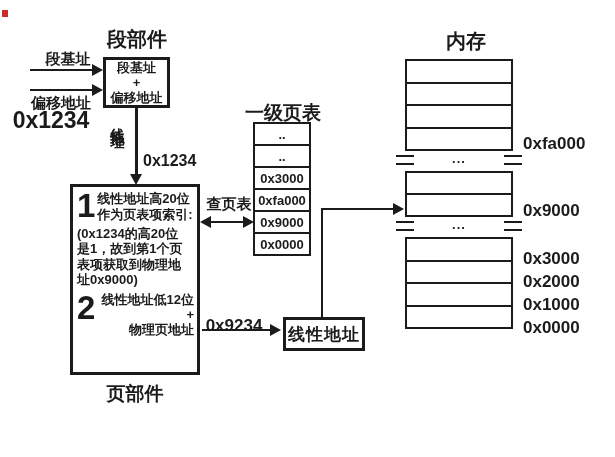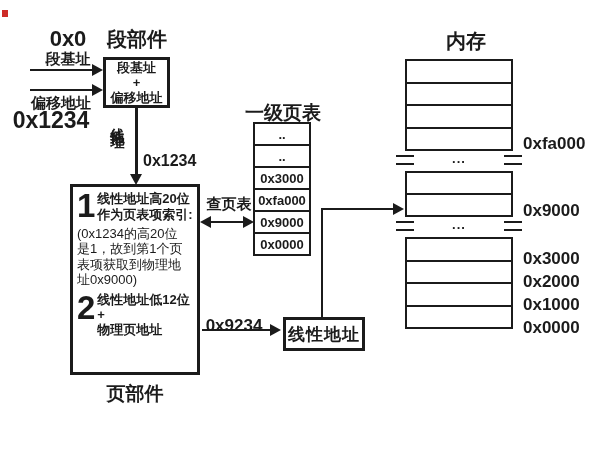--- a/index.html
+++ b/index.html
@@ -29,22 +29,22 @@
           border-left:6.5px solid transparent;border-right:6.5px solid transparent;}
   
   .seg-box{position:absolute;left:103px;top:57px;width:67px;height:51px;border:3px solid var(--ink);
            box-sizing:border-box;display:flex;align-items:center;justify-content:center;
            font-size:13px;font-weight:bold;line-height:1.18;text-align:center;white-space:pre-line;}
   .page-unit-box{position:absolute;left:70px;top:184px;width:130px;height:191px;border:3px solid var(--ink);
            box-sizing:border-box;padding:3px 3px 0 4px;}
   .step-row{display:flex;align-items:flex-start;}
   .big-num{font-size:33px;font-weight:bold;line-height:0.95;margin-right:2px;}
   .step-text{font-size:13px;font-weight:bold;line-height:1.25;white-space:pre-line;padding-top:1px;}
-  .step2 .step-text{flex:1;text-align:left;line-height:1.15;}
-  .step-note{font-size:13px;font-weight:normal;line-height:1.2;white-space:pre-line;margin-top:2px;}
+  .step2 .step-text{flex:1;text-align:right;line-height:1.15;}
+  .step-note{font-size:13px;font-weight:bold;line-height:1.2;white-space:pre-line;margin-top:2px;}
   .vertical-label{position:absolute;left:109px;top:117px;height:70px;font-size:14px;font-weight:bold;
            writing-mode:vertical-rl;text-orientation:upright;letter-spacing:2px;}
   
   .pt{position:absolute;left:253px;top:122px;width:58px;border:2px solid var(--ink);box-sizing:border-box;background:#fff;}
   .pt-row{height:20px;border-bottom:2px solid var(--ink);display:flex;align-items:center;justify-content:center;
           font-size:13px;font-weight:bold;}
   .pt-row:last-child{border-bottom:none;}
   
   .bus-box{position:absolute;left:283px;top:317px;width:82px;height:34px;border:3.5px solid var(--ink);
            box-sizing:border-box;display:flex;align-items:center;justify-content:center;
@@ -62,21 +62,20 @@
   .caption{position:absolute;left:33px;top:410px;width:560px;font-size:17px;color:var(--caption);}
   .red-marker{position:absolute;left:2px;top:10px;width:6px;height:7px;background:var(--marker-red);}
 </style>
 </head>
 <body>
 
 <div id="canvas">
 
   <div class="red-marker"></div>
 
-  <div class="abs b ctr" style="left:42px;top:26px;width:52px;font-size:22px;">0x0</div>
   <div class="abs b ctr" style="left:40px;top:50px;width:56px;font-size:15px;">段基址</div>
   <div class="hline" style="left:30px;top:69px;width:64px;"></div>
   <div class="head-r" style="left:92px;top:64px;"></div>
 
   <div class="hline" style="left:30px;top:89px;width:64px;"></div>
   <div class="head-r" style="left:92px;top:84px;"></div>
   <div class="abs b ctr" style="left:30px;top:94px;width:62px;font-size:15px;">偏移地址</div>
   <div class="abs b ctr" style="left:12px;top:107px;width:78px;font-size:23px;">0x1234</div>
 
   <div class="abs b ctr" style="left:104px;top:26px;width:66px;font-size:20px;">段部件</div>

